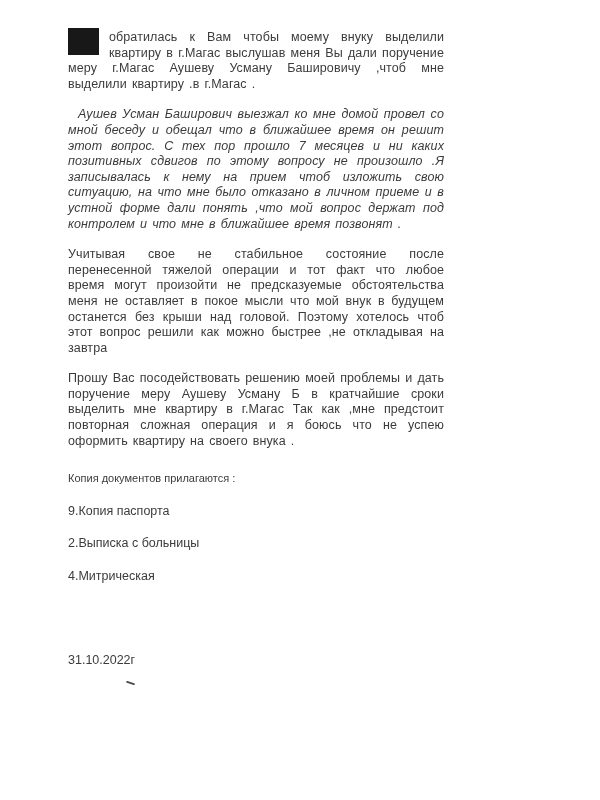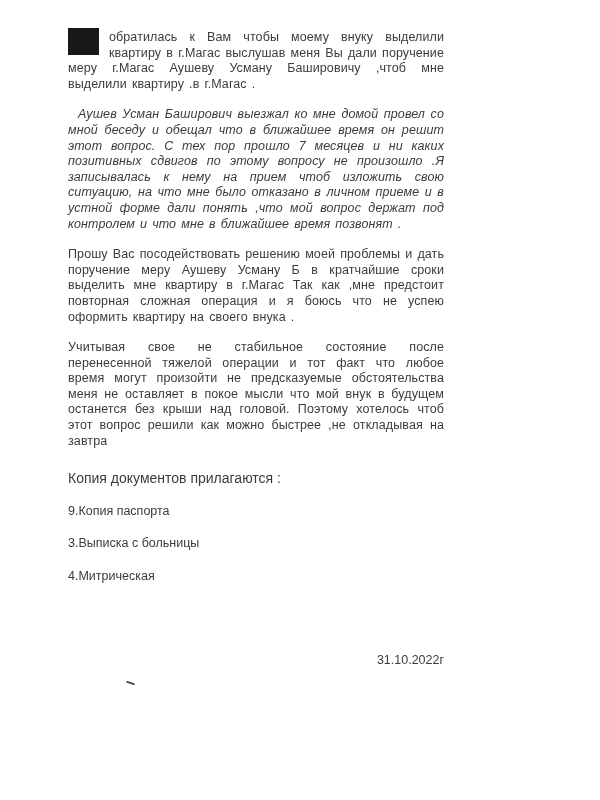--- a/index.html
+++ b/index.html
@@ -36,33 +36,32 @@
     text-align: justify;
     letter-spacing: 0.1px;
     word-spacing: 1.5px;
   }
   p.para.indent {
     text-indent: 10px;
     font-style: italic;
   }
   .attach-intro {
     margin: 22px 0 0 0;
-    font-size: 14px;
+    font-size: 11px;
     line-height: 15.6px;
   }
   .attach-item {
     margin: 17px 0 0 0;
     font-size: 12.5px;
     line-height: 15.6px;
   }
   .doc-date {
     margin: 68px 0 0 0;
     font-size: 12.5px;
     line-height: 15.6px;
-    text-align: right;
   }
   .pen-mark {
     position: absolute;
     left: 58px;
     margin-top: 14px;
     width: 9px;
     height: 2px;
     background: #4a4a4a;
     transform: rotate(18deg);
     border-radius: 1px;
@@ -78,29 +77,29 @@
 
 <div class="page">
   <div class="content clearfix">
 
     <div class="black-mark"></div>
 
     <p class="para">обратилась к Вам чтобы моему внуку выделили квартиру в г.Магас выслушав меня  Вы дали поручение меру г.Магас   Аушеву Усману Башировичу ,чтоб мне выделили квартиру .в г.Магас  .</p>
 
     <p class="para indent">Аушев Усман  Баширович выезжал ко мне домой провел со мной беседу и обещал что в ближайшее время он решит этот вопрос. С тех пор прошло 7 месяцев и ни каких позитивных сдвигов по этому вопросу не произошло .Я записывалась к нему на прием  чтоб изложить свою ситуацию, на что мне было отказано в личном приеме и в устной форме дали понять  ,что мой вопрос держат под контролем и что мне в ближайшее время позвонят .</p>
 
+    <p class="para">Учитывая свое не стабильное состояние после перенесенной тяжелой операции и тот факт что любое время могут произойти не предсказуемые обстоятельства  меня не оставляет в покое мысли  что мой внук в будущем останется  без крыши над головой. Поэтому хотелось  чтоб  этот  вопрос решили как можно быстрее ,не откладывая на завтра</p>
+
     <p class="para">Прошу Вас посодействовать решению моей проблемы и дать поручение меру  Аушеву Усману Б в кратчайшие сроки выделить мне квартиру   в г.Магас Так как ,мне предстоит повторная сложная операция и я боюсь что не успею оформить квартиру на своего внука .</p>
-
-    <p class="para">Учитывая свое не стабильное состояние после перенесенной тяжелой операции и тот факт что любое время могут произойти не предсказуемые обстоятельства  меня не оставляет в покое мысли  что мой внук в будущем останется  без крыши над головой. Поэтому хотелось  чтоб  этот  вопрос решили как можно быстрее ,не откладывая на завтра</p>
 
     <p class="attach-intro">Копия документов прилагаются :</p>
 
     <p class="attach-item">9.Копия паспорта</p>
 
-    <p class="attach-item">3.Выписка с больницы</p>
+    <p class="attach-item">2.Выписка с больницы</p>
 
 
     <p class="attach-item">4.Митрическая</p>
 
     <p class="doc-date">31.10.2022г</p>
 
     <span class="pen-mark"></span>
 
   </div>
 </div>

